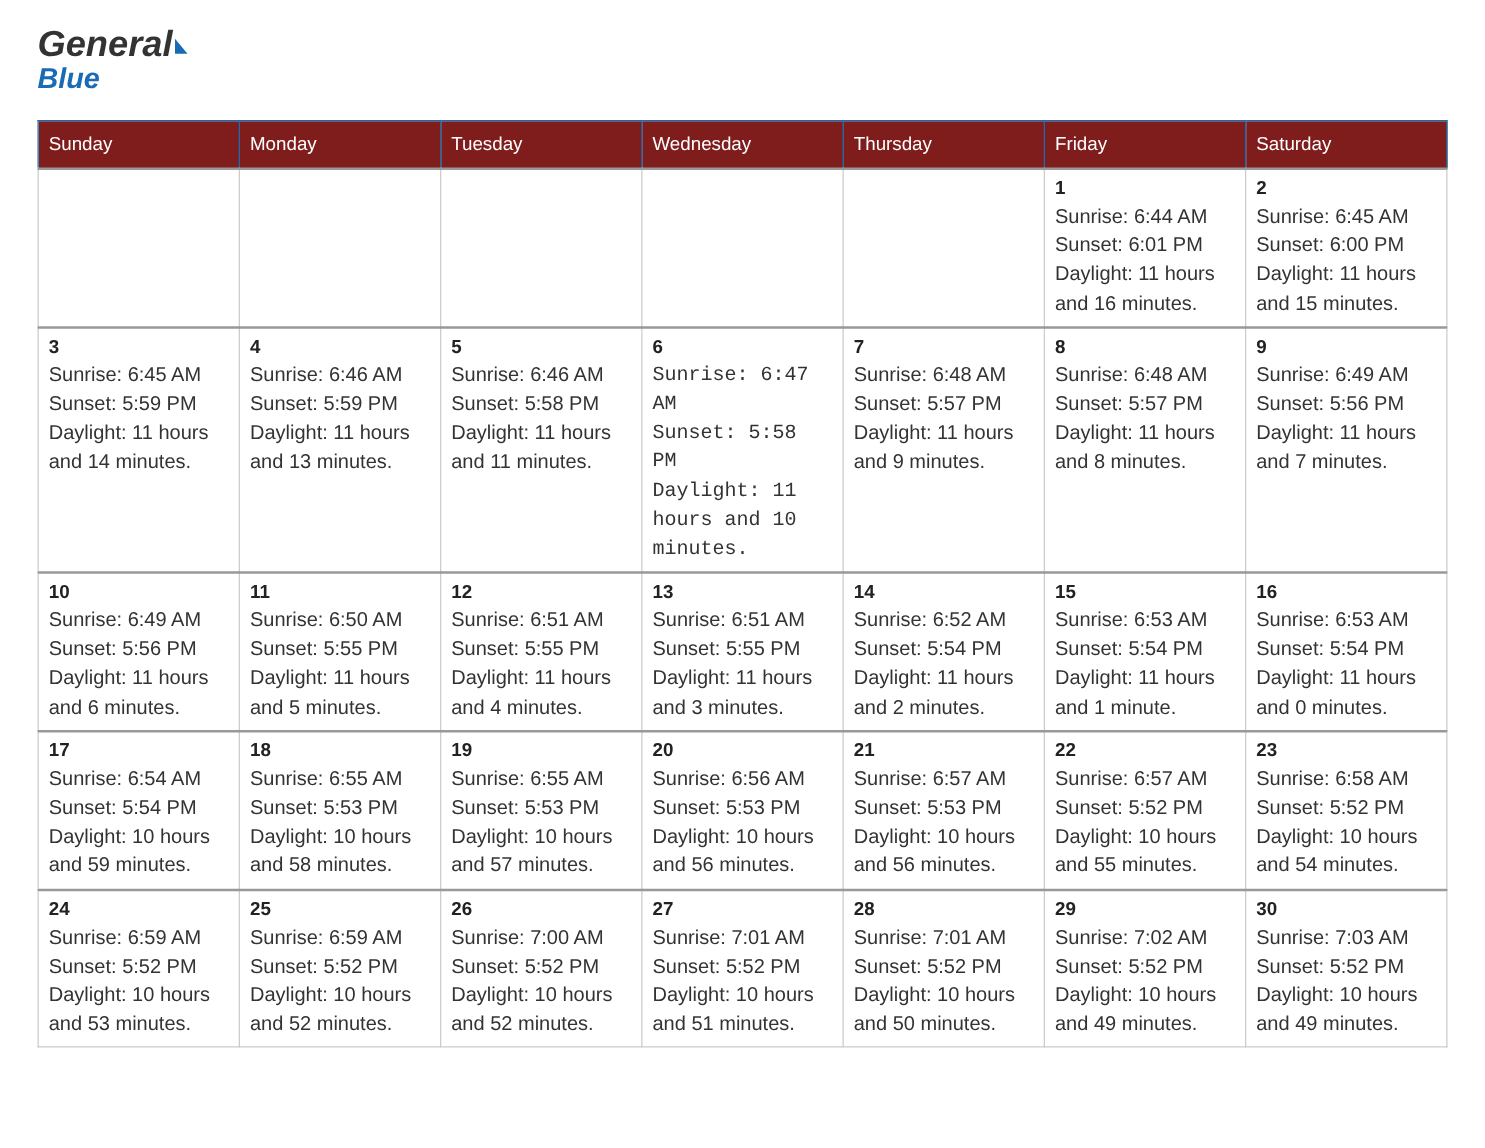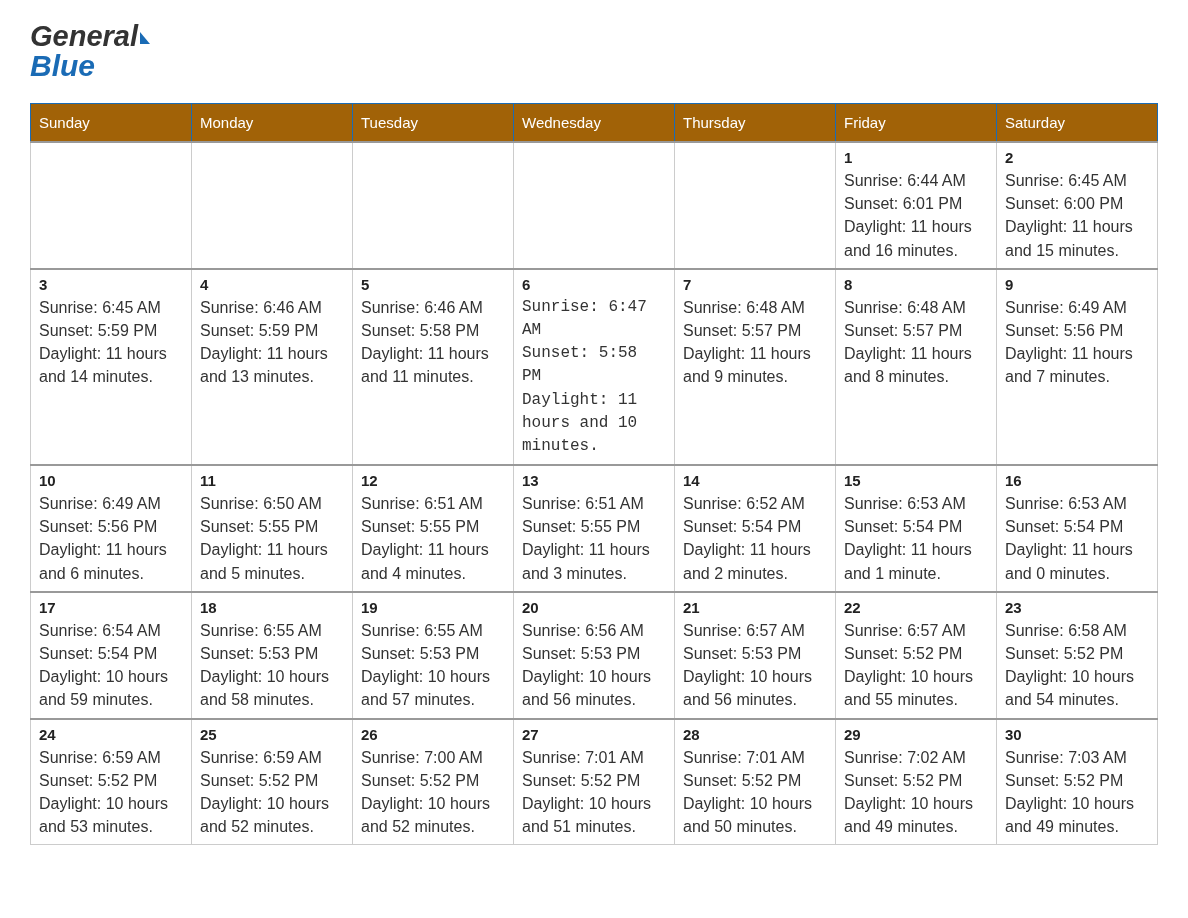--- a/index.html
+++ b/index.html
@@ -31,21 +31,21 @@
       width: 0;
       height: 0;
       border-left: 10px solid #1a6bb5;
       border-top: 12px solid transparent;
       border-bottom: 0px solid transparent;
       display: inline-block;
       margin-left: 2px;
       vertical-align: middle;
     }
     .logo-blue {
-      font-size: 30px;
+      font-size: 23px;
       font-weight: bold;
       color: #1a6bb5;
       font-style: italic;
       display: block;
       margin-top: -4px;
     }
     .title-section {
       text-align: right;
     }
     .month-title {
@@ -58,21 +58,21 @@
       font-size: 22px;
       color: #444;
       margin-top: 4px;
     }
     .calendar {
       width: 100%;
       border-collapse: collapse;
       border: 1px solid #999;
     }
     .calendar th {
-      background-color: #a16207;
+      background-color: #7f1d1d;
       color: #fff;
       padding: 10px 8px;
       font-size: 15px;
       font-weight: normal;
       text-align: left;
       border: 1px solid #1a6bb5;
     }
     .calendar td {
       vertical-align: top;
       padding: 6px 8px;

